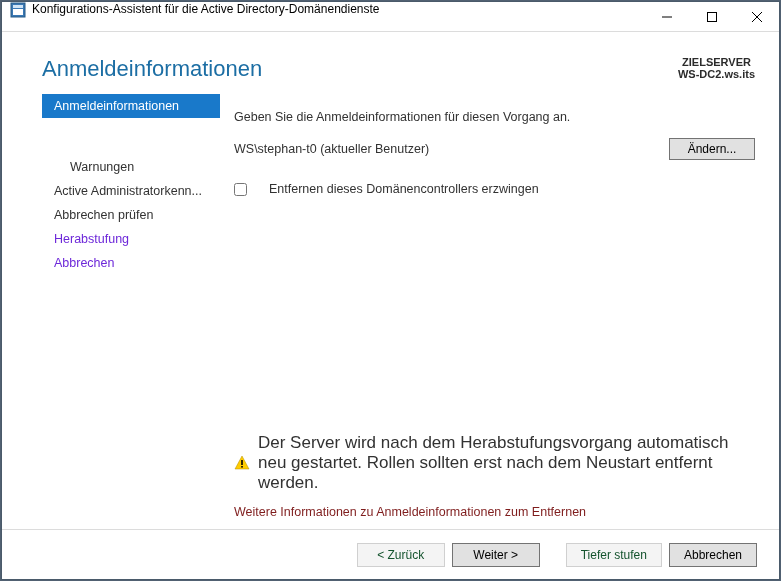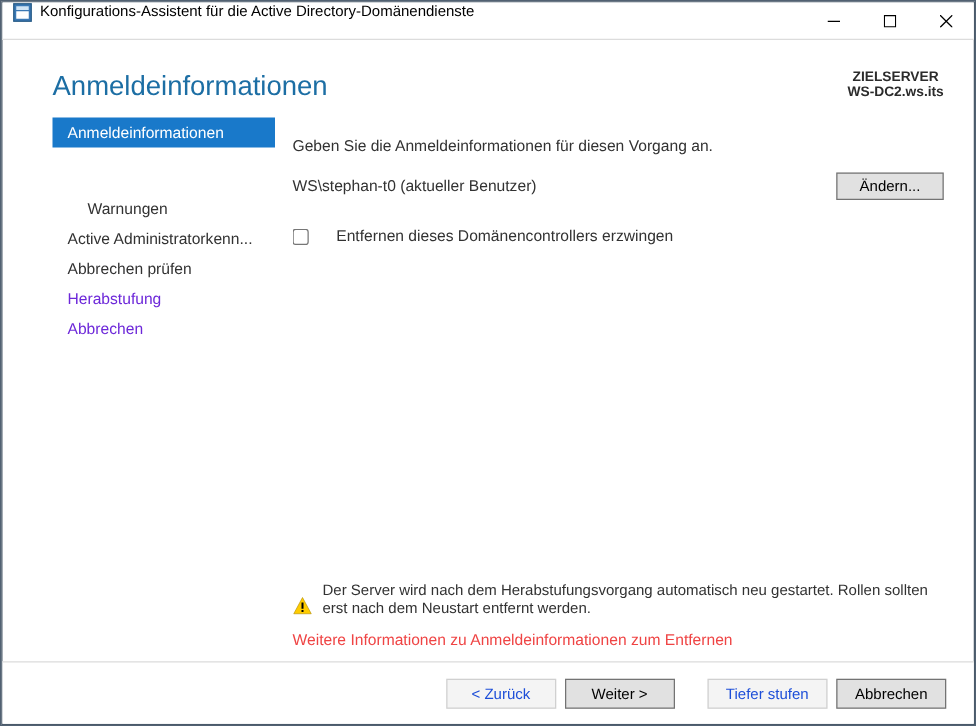--- a/index.html
+++ b/index.html
@@ -100,33 +100,33 @@
     background: #e1e1e1;
     border: 1px solid #737373;
     height: 22px;
     padding: 0 14px;
     font-family: inherit;
     font-size: 12px;
     cursor: default;
     min-width: 86px;
   }
   .btn:disabled, .btn.disabled {
-    color:#1d4ed8; background:#f4f4f4; border-color:#d0d0d0;
+    color:#14532d; background:#f4f4f4; border-color:#d0d0d0;
   }
   .check-row { display:flex; align-items:center; gap:22px; font-size:12.5px; }
   .check-row input { width:13px; height:13px; }
 
   .warn-block {
     margin-top:auto;
-    display:flex; gap:8px; align-items:flex-end;
+    display:flex; gap:8px; align-items:center;
     padding-bottom: 12px;
-    font-size:12px;
+    font-size:17px;
   }
   .warn-icon { flex:0 0 16px; height:16px; }
-  .more-link { color:#ef4444; font-size:12.5px; cursor:pointer; padding-bottom:10px; }
+  .more-link { color:#7f1d1d; font-size:12.5px; cursor:pointer; padding-bottom:10px; }
 
   
   .footer {
     border-top: 1px solid #dcdcdc;
     height: 50px;
     display:flex; align-items:center; justify-content:flex-end;
     gap: 7px;
     padding: 0 22px;
     background:#fff;
   }

